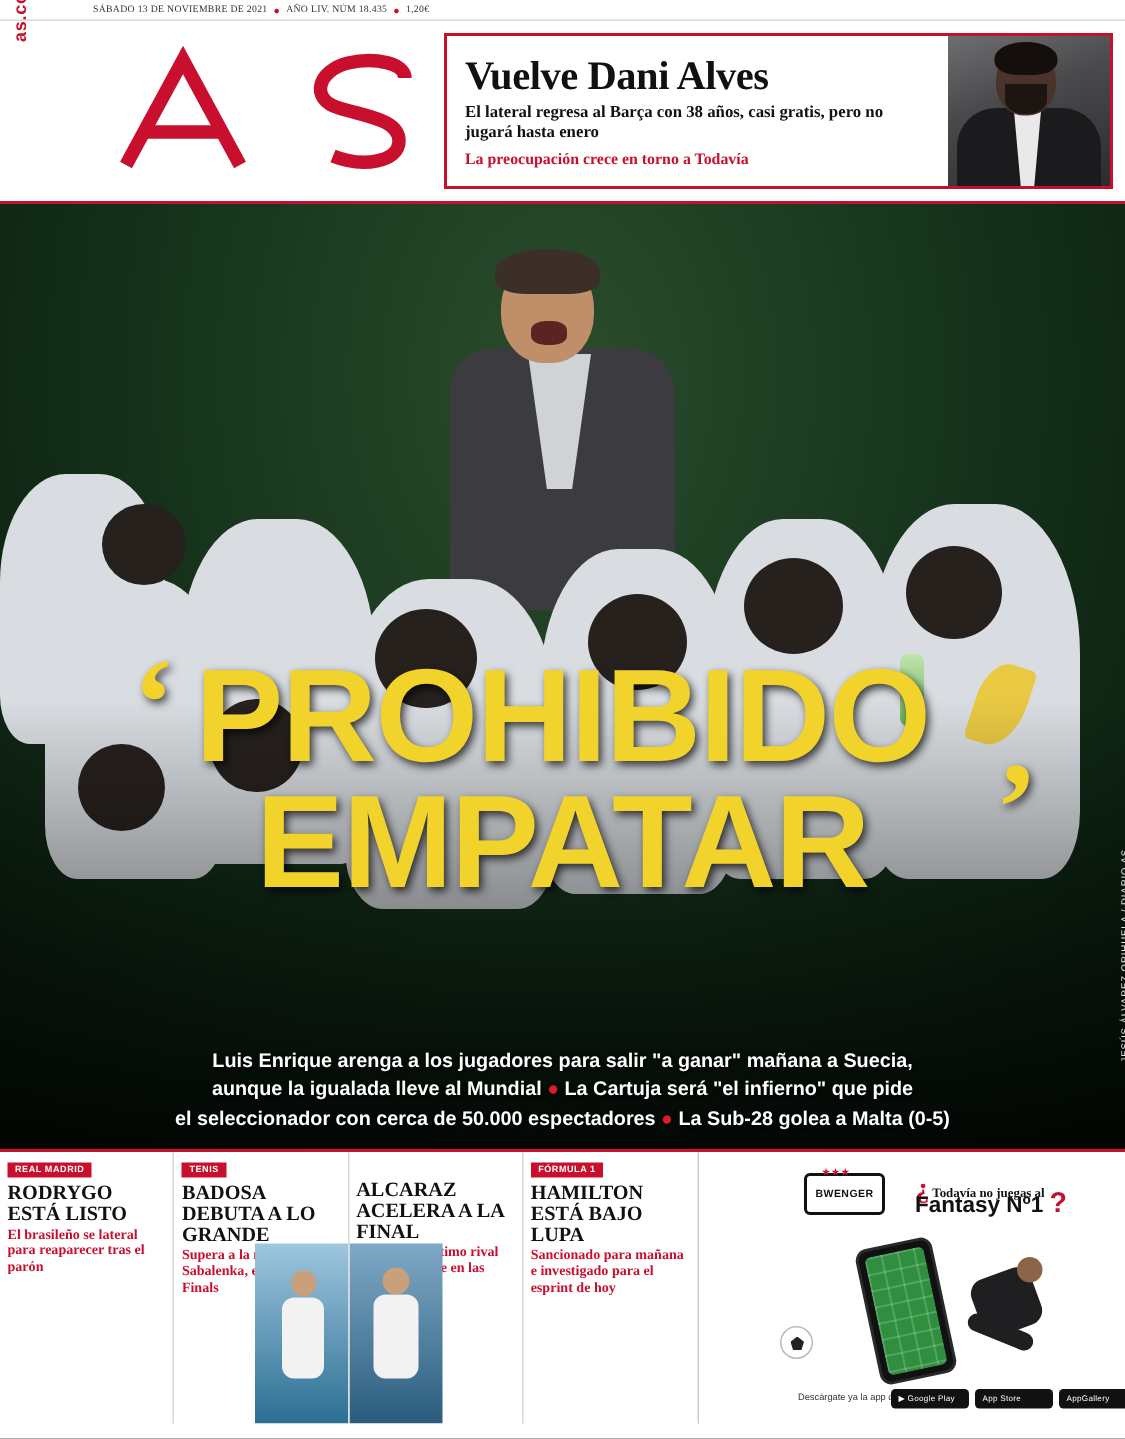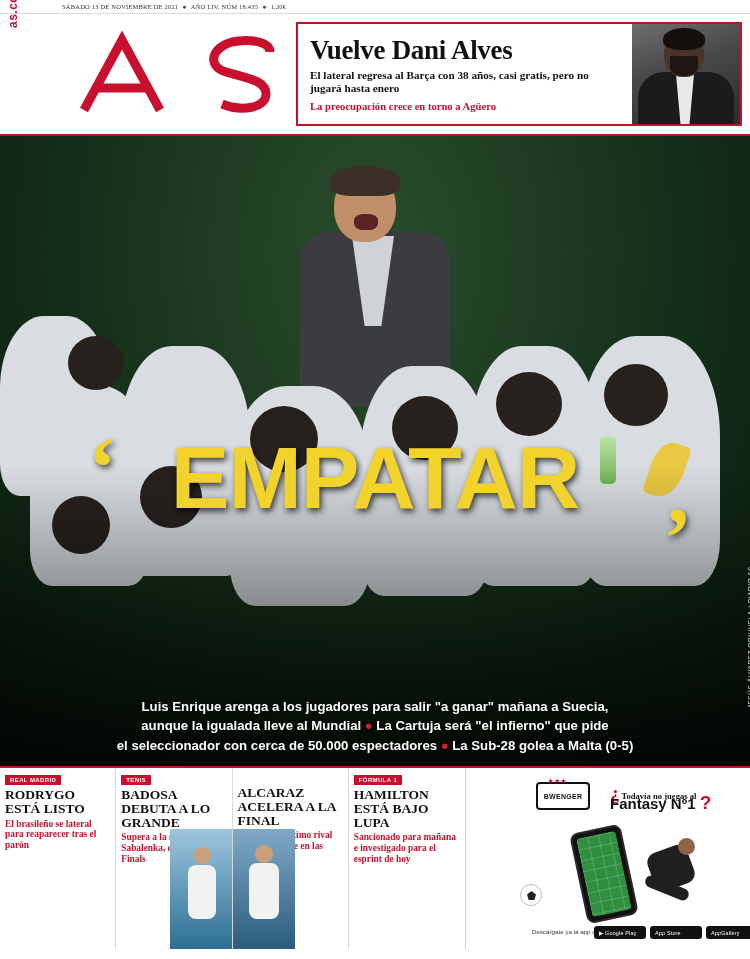--- a/index.html
+++ b/index.html
@@ -321,21 +321,21 @@
           <path d="M24,58 L72,58"></path>
           <path d="M196,22 C196,12 176,8 158,12 C138,17 132,36 152,42 C172,48 192,50 192,64 C192,78 168,82 148,74"></path>
         </g>
       </svg>
     </div>
 
     <div class="promo-box">
       <div class="promo-text">
         <div class="promo-title">Vuelve Dani Alves</div>
         <div class="promo-sub">El lateral regresa al Barça con 38 años, casi gratis, pero no jugará hasta enero</div>
-        <div class="promo-kicker">La preocupación crece en torno a Agüero</div>
+        <div class="promo-kicker">La preocupación crece en torno a Todavía</div>
       </div>
       <div class="promo-photo">
         <div class="body"></div>
         <div class="shirt"></div>
         <div class="head"></div>
         <div class="hair"></div>
         <div class="beard"></div>
       </div>
     </div>
   </div>
@@ -374,20 +374,21 @@
 
     <div class="bottle"></div>
     <div class="banana"></div>
 
     <div class="dark-bottom"></div>
 
     <div class="credit">JESÚS ÁLVAREZ ORIHUELA / DIARIO AS</div>
 
     <div class="quote-open">‘</div>
     <div class="headline">
+      <div class="l1">PROHIBIDO</div>
       <div class="l2">EMPATAR</div>
     </div>
     <div class="quote-close">’</div>
 
     <div class="subhead">
       <span>Luis Enrique arenga a los jugadores para salir "a ganar" mañana a Suecia,</span><br>
       <span>aunque la igualada lleve al Mundial</span>
       <span class="dot">●</span>
       <span>La Cartuja será "el infierno" que pide</span><br>
       <span>el seleccionador con cerca de 50.000 espectadores</span>

